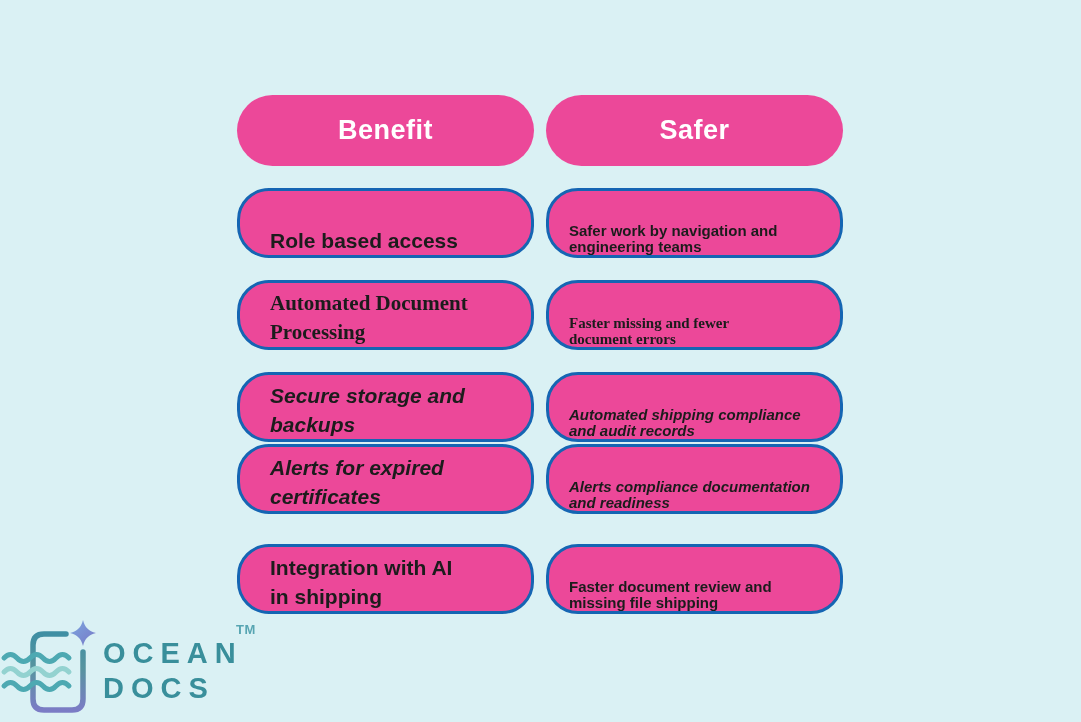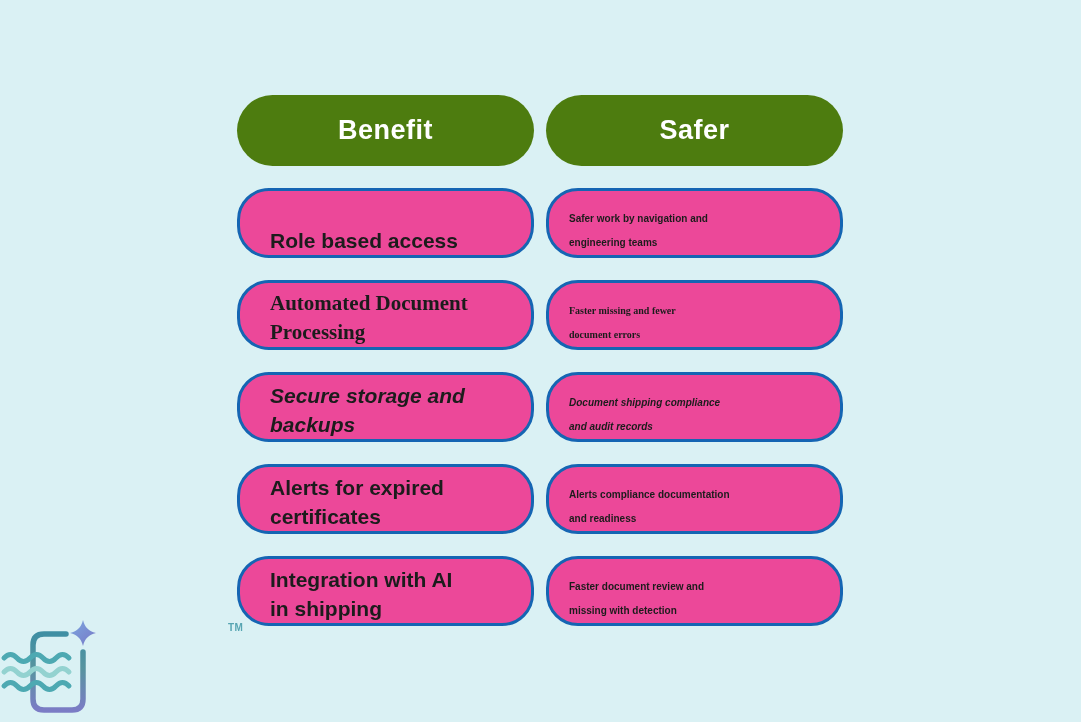--- a/index.html
+++ b/index.html
@@ -14,21 +14,21 @@
   }
   .abs { position: absolute; }
 
   
   .col-benefit { left: 237px; width: 297px; }
   .col-result  { left: 546px; width: 297px; }
 
   .header-pill {
     top: 95px;
     height: 71px;
-    background: #4d7c0f;
+    background: #ec4899;
     border-radius: 35.5px;
     display: flex;
     align-items: center;
     justify-content: center;
     color: #FFFFFF;
     font-size: 27px;
     font-weight: bold;
     letter-spacing: 0.5px;
   }
 
@@ -39,43 +39,43 @@
     border-radius: 32px;
     display: flex;
     align-items: flex-end;
     color: #1C1C1C;
   }
   .cell.benefit { padding-left: 30px; padding-right: 16px; }
   .cell.result  { padding-left: 20px; padding-right: 12px; }
 
   .cell-text { white-space: pre-line; font-weight: bold; }
   .benefit .cell-text { font-size: 21px; line-height: 29px; }
-  .result  .cell-text { font-size: 10px; line-height: 24px; }
+  .result  .cell-text { font-size: 15px; line-height: 16px; }
 
   .row-0 { top: 188px; }
   .row-1 { top: 280px; font-family: Liberation Serif, serif; }
   .row-2 { top: 372px; font-style: italic; }
-  .row-3 { top: 464px; }
-  .row-4 { top: 556px; }
+  .row-3 { top: 444px; font-style: italic; }
+  .row-4 { top: 544px; }
 
   
   .logo-icon { left: 0px; top: 618px; width: 110px; height: 104px; }
   .brand {
     left: 103px; top: 636px;
     color: #398F9B;
     font-weight: bold;
     font-size: 29px;
     letter-spacing: 7px;
     line-height: 35px;
   }
   .trademark {
-    left: 228px; top: 622px;
+    left: 236px; top: 622px;
     color: #57A5B2;
     font-weight: bold;
-    font-size: 10px;
+    font-size: 13px;
     letter-spacing: 0.5px;
   }
 </style>
 </head>
 <body>
 
 <div class="abs col-benefit header-pill">
   <span>Benefit</span>
 </div>
 <div class="abs col-result header-pill">
@@ -97,40 +97,40 @@
 <div class="abs col-result cell result row-1">
   <span class="cell-text">Faster missing and fewer
 document errors</span>
 </div>
 
 <div class="abs col-benefit cell benefit row-2">
   <span class="cell-text">Secure storage and
 backups</span>
 </div>
 <div class="abs col-result cell result row-2">
-  <span class="cell-text">Document shipping compliance
+  <span class="cell-text">Automated shipping compliance
 and audit records</span>
 </div>
 
 <div class="abs col-benefit cell benefit row-3">
   <span class="cell-text">Alerts for expired
 certificates</span>
 </div>
 <div class="abs col-result cell result row-3">
   <span class="cell-text">Alerts compliance documentation
 and readiness</span>
 </div>
 
 <div class="abs col-benefit cell benefit row-4">
   <span class="cell-text">Integration with AI
 in shipping</span>
 </div>
 <div class="abs col-result cell result row-4">
   <span class="cell-text">Faster document review and
-missing with detection</span>
+missing file shipping</span>
 </div>
 
 <div class="abs logo-icon">
   <svg width="110" height="104" viewBox="0 0 110 104">
     <defs>
       <linearGradient id="docGrad" x1="0" y1="0" x2="0" y2="1">
         <stop offset="0" stop-color="#3F8FA3"></stop>
         <stop offset="0.45" stop-color="#57949F"></stop>
         <stop offset="1" stop-color="#7B7CC5"></stop>
       </linearGradient>
@@ -143,14 +143,16 @@
     <path d="M66,16 H44 Q33,16 33,27 V81 Q33,92 44,92 H72 Q83,92 83,81 V34" fill="none" stroke="url(#docGrad)" stroke-width="5.5" stroke-linecap="round"></path>
 
     <path d="M83,2 C85,9.5 88.5,13 96,15 C88.5,17 85,20.5 83,28 C81,20.5 77.5,17 70,15 C77.5,13 81,9.5 83,2 Z" fill="url(#starGrad)"></path>
 
     <path d="M4,40 q6.5,-7 13,0 t13,0 t13,0 t13,0 t13,0" fill="none" stroke="#4DA9B2" stroke-width="5" stroke-linecap="round"></path>
     <path d="M4,54 q6.5,-7 13,0 t13,0 t13,0 t13,0 t13,0" fill="none" stroke="#93D2D0" stroke-width="5" stroke-linecap="round"></path>
     <path d="M4,68 q6.5,-7 13,0 t13,0 t13,0 t13,0 t13,0" fill="none" stroke="#4DA9B2" stroke-width="5" stroke-linecap="round"></path>
   </svg>
 </div>
 <div class="abs brand">
+  <div>OCEAN</div>
+  <div>DOCS</div>
 </div>
 <div class="abs trademark">TM</div>
 
 </body></html>

